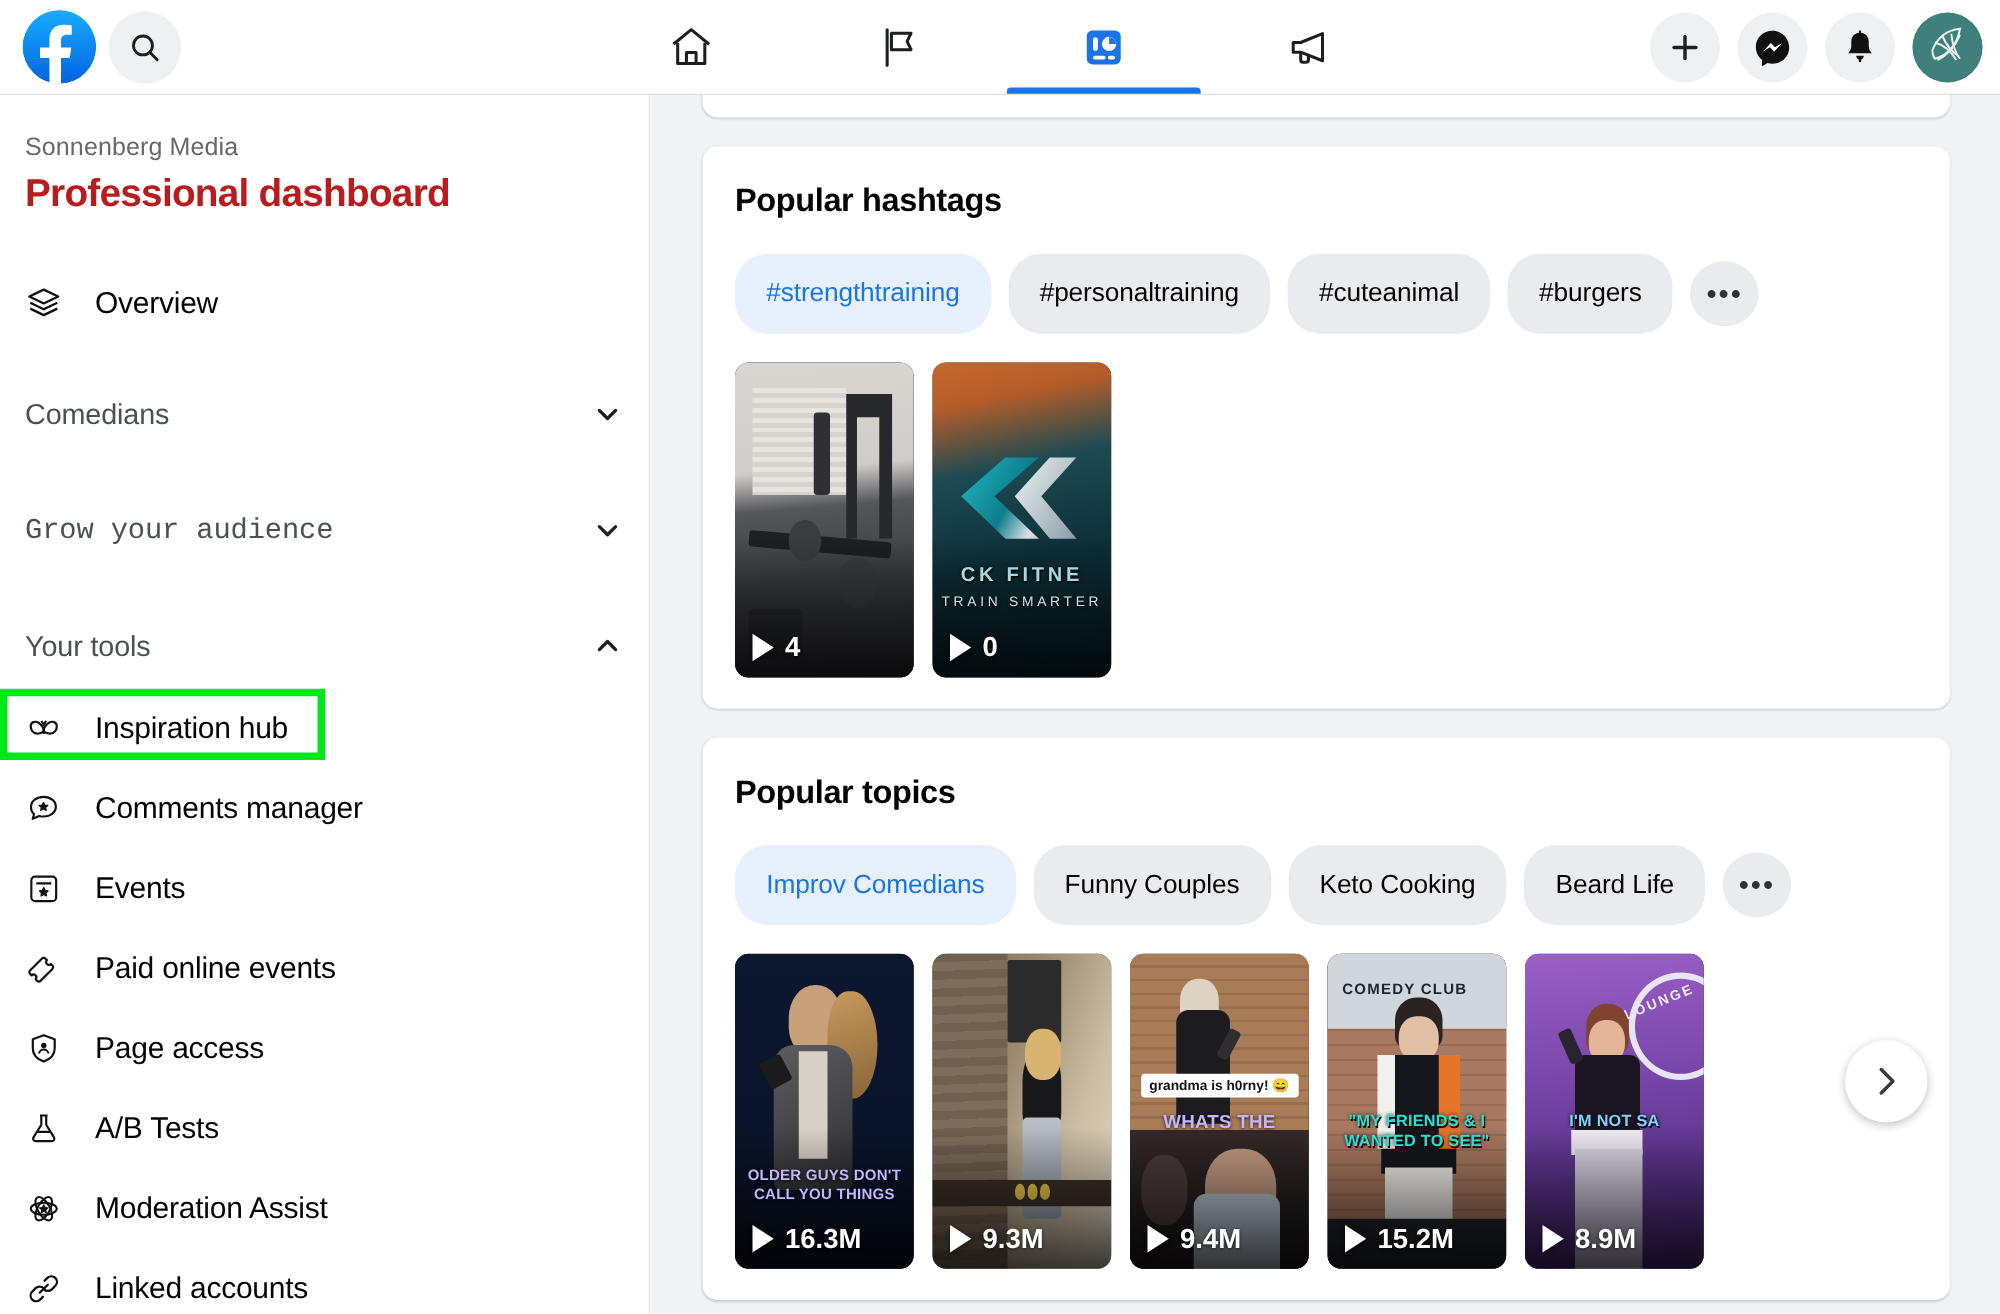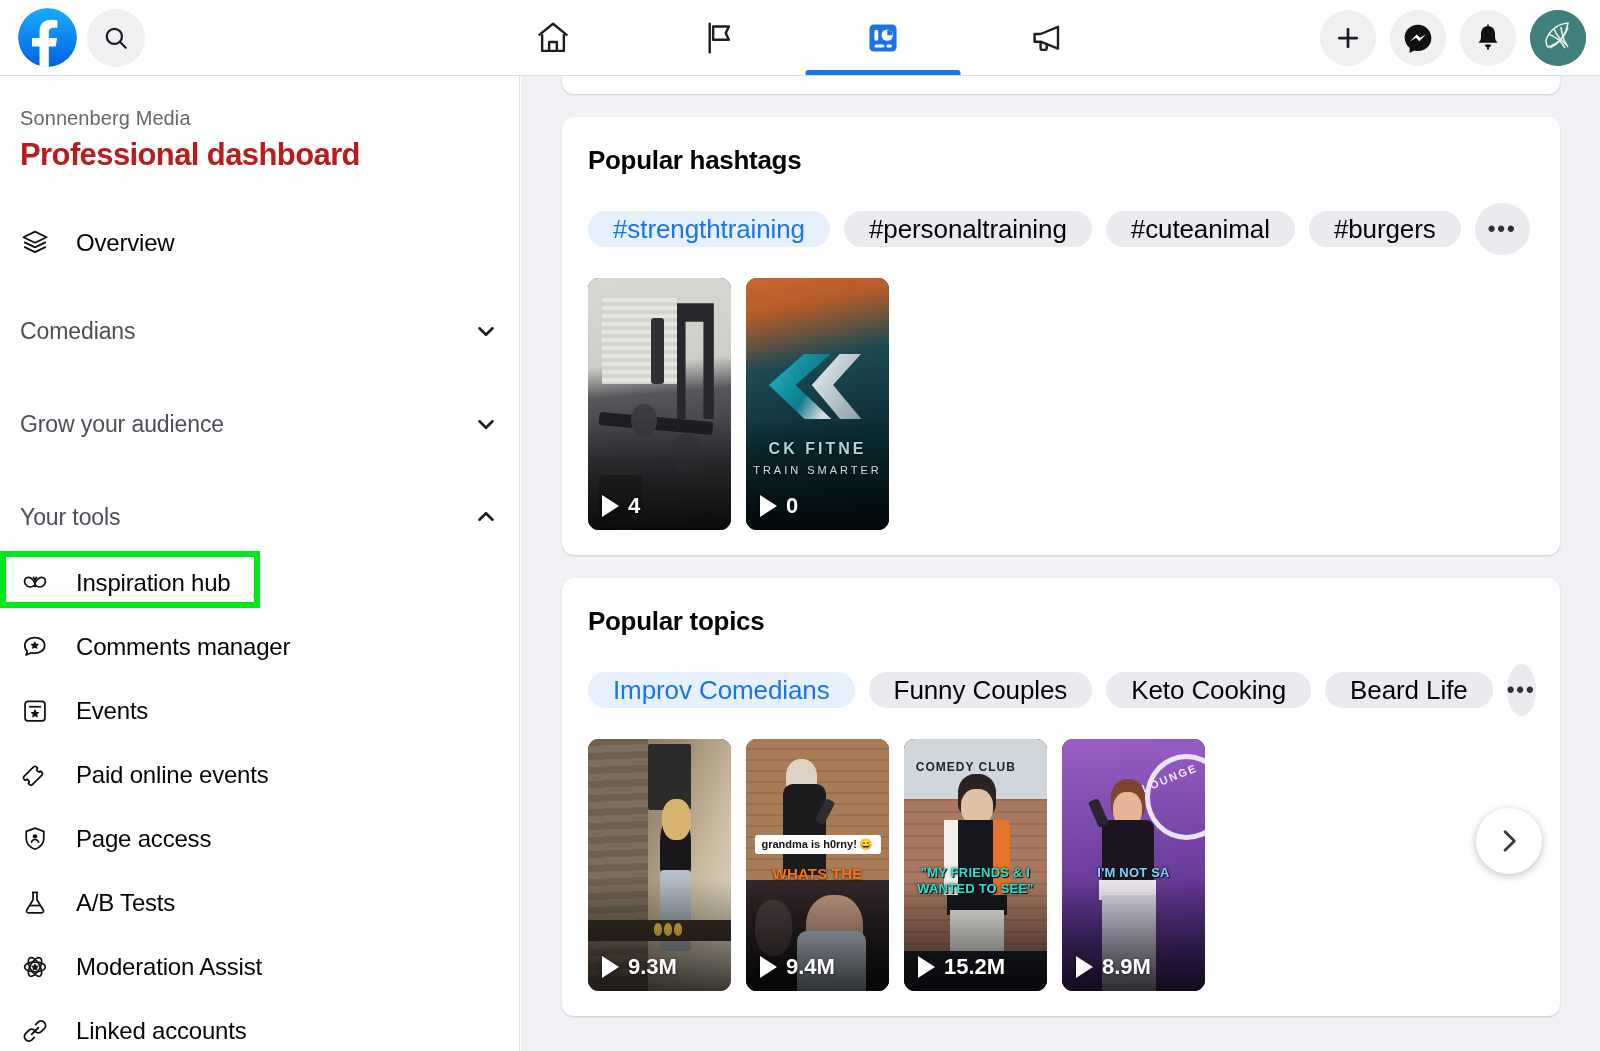--- a/index.html
+++ b/index.html
@@ -95,21 +95,21 @@
 
   .section-head {
     display: flex; align-items: center; justify-content: space-between;
     height: 64px; cursor: pointer;
   }
   .section-head .lbl { font-size: 23px; color: #4b4f56; letter-spacing: -0.1px; }
   .section-head .chev { width: 26px; height: 26px;
     display: flex; align-items: center; justify-content: center; }
 
   .sp-insights { margin-top: 24px; }
-  .sp-grow { margin-top: 29px; }
+  .sp-grow { margin-top: 29px; font-family: Liberation Mono, monospace; }
   .sp-tools { margin-top: 29px; }
 
   
   .hl-wrap { position: relative; }
   .hl-box {
     position: absolute;
     left: -20px; top: 0px;
     width: 260px; height: 57px;
     border: 6px solid #00e81c;
     background: transparent;
@@ -143,25 +143,25 @@
   }
 
   .card-section { margin-top: 23px; padding: 28px 0 25px 0; }
   .card-title {
     font-size: 26px; font-weight: bold; letter-spacing: -0.3px;
     padding: 0 26px; color: #050505;
   }
 
   .chips { display: flex; align-items: center; gap: 14px; padding: 27px 26px 0 26px; }
   .chip {
-    height: 36px; border-radius: 26px;
+    height: 64px; border-radius: 26px;
     background: #e9ebee;
     display: flex; align-items: center; justify-content: center;
     padding: 0 25px;
-    font-size: 26px; color: #050505; letter-spacing: -0.1px;
+    font-size: 21px; color: #050505; letter-spacing: -0.1px;
     cursor: pointer; white-space: nowrap;
   }
   .chip.sel { background: #e7f0fd; color: #1b74e4; }
   .chip.more {
     width: 55px; height: 52px; padding: 0; border-radius: 50%;
     letter-spacing: 2px; font-size: 22px; color: #2f3133; font-weight: bold;
   }
 
   .thumbs { display: flex; gap: 15px; padding: 23px 26px 0 26px; position: relative; }
   .thumb {
@@ -185,21 +185,21 @@
     border-bottom: 11px solid transparent;
     filter: drop-shadow(0 1px 2px rgba(0,0,0,.5));
   }
   .cap {
     position: absolute; left: 0; right: 0;
     text-align: center; z-index: 3;
     font-size: 13px; font-weight: bold; line-height: 1.25;
     letter-spacing: .2px;
     padding: 0 6px;
   }
-  .cap.white { color: #f97316; text-shadow: 0 1px 3px rgba(0,0,0,.8); }
+  .cap.white { color: #c4b5fd; text-shadow: 0 1px 3px rgba(0,0,0,.8); }
   .cap.cyan  { color: #2ae0d2; text-shadow: 0 0 3px rgba(0,0,0,.9), 1px 1px 0 #111; }
   .cap.magenta { color: #7dd3fc; text-shadow: 0 0 3px rgba(0,0,0,.9), 1px 1px 0 #111; }
   .cap-pill {
     position: absolute; left: 50%; transform: translateX(-50%);
     background: #fff; color: #111; font-size: 11px; font-weight: bold;
     padding: 3px 7px; border-radius: 3px; white-space: nowrap; z-index: 3;
   }
 
   .next-arrow {
     position: absolute; right: 18px; top: 92px;
@@ -515,20 +515,35 @@
         <div class="chips">
           <div class="chip sel">Improv Comedians</div>
           <div class="chip">Funny Couples</div>
           <div class="chip">Keto Cooking</div>
           <div class="chip">Beard Life</div>
           <div class="chip more">•••</div>
         </div>
 
         <div class="thumbs">
 
+          <div class="thumb">
+            <div class="art" style="background:linear-gradient(180deg,#0c1830 0%,#0a142a 60%,#070f20 100%);">
+              <div style="position:absolute;left:30%;top:10%;width:30%;height:22%;background:#c8a07a;border-radius:48% 48% 40% 40%;"></div>
+              <div style="position:absolute;left:52%;top:12%;width:28%;height:34%;background:linear-gradient(160deg,#c79a5e,#8a6437);border-radius:40% 50% 50% 30%;"></div>
+              <div style="position:absolute;left:22%;top:29%;width:44%;height:46%;background:linear-gradient(150deg,#5d5d5f,#2f2f32);border-radius:16px 18px 6px 6px;"></div>
+              <div style="position:absolute;left:36%;top:31%;width:16%;height:34%;background:#d8cfc6;"></div>
+              <div style="position:absolute;left:16%;top:33%;width:13%;height:9%;background:#1b1b1d;border-radius:3px;transform:rotate(-28deg);"></div>
+            </div>
+            <div class="shade-bottom"></div>
+            <div class="cap white" style="bottom:52px;font-size:12px;">OLDER GUYS DON'T CALL YOU THINGS</div>
+            <div class="playcount">
+              <span class="tri"></span>
+              <span>16.3M</span>
+            </div>
+          </div>
 
           <div class="thumb">
             <div class="art" style="background:linear-gradient(110deg,#7a6a54 0%,#9b8a70 40%,#cbbda3 70%,#e6dcc8 100%);">
               <div style="position:absolute;left:0;top:0;width:42%;height:100%;background:repeating-linear-gradient(178deg,#6f6050 0 7px,#7d6d5b 7px 14px);"></div>
               <div style="position:absolute;left:42%;top:2%;width:30%;height:26%;background:#2b2b2c;border-radius:2px;"></div>
               <div style="position:absolute;left:50%;top:30%;width:22%;height:26%;background:#18181a;border-radius:40% 40% 20% 20%;"></div>
               <div style="position:absolute;left:52%;top:24%;width:20%;height:16%;background:#d9b46e;border-radius:45%;"></div>
               <div style="position:absolute;left:50%;top:52%;width:22%;height:32%;background:linear-gradient(180deg,#b9bfc9,#9aa3af);border-radius:4px;"></div>
               <div style="position:absolute;left:0;top:72%;width:100%;height:8%;background:#3b3127;"></div>
               <div style="position:absolute;left:46%;top:73%;width:6%;height:5%;background:#f2c94c;border-radius:50%;"></div>

